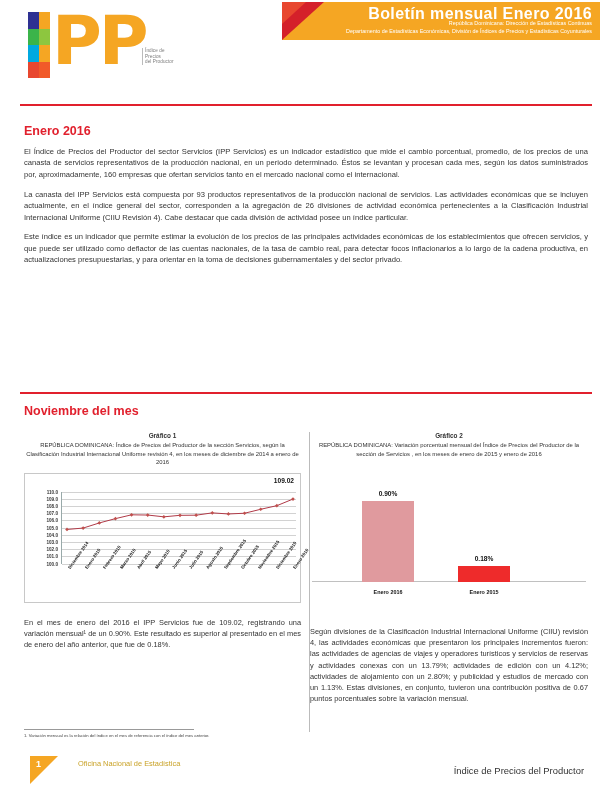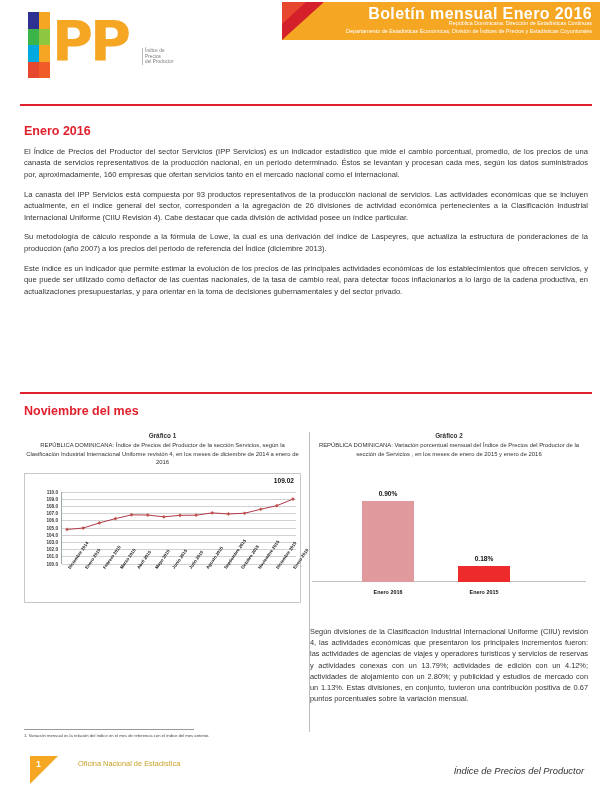--- a/index.html
+++ b/index.html
@@ -10,21 +10,21 @@
     overflow: hidden;
   }
   .page { position: relative; width: 612px; height: 792px; background:#fff; }
 
   
   .header { position: relative; height: 100px; }
   .logo-wrap { position: absolute; left: 26px; top: 8px; display: flex; align-items: flex-end; }
   .logo-mark { position: relative; width: 140px; height: 72px; }
   .mosaic { position: absolute; left: 2px; top: 4px; width: 22px; height: 66px; }
   .mosaic div { position: absolute; left: 0; width: 22px; height: 16.5px; }
-  .logo-pp { position: absolute; left: 26px; top: 0px; font-size: 56px; line-height: 66px;
+  .logo-pp { position: absolute; left: 26px; top: 0px; font-size: 68px; line-height: 66px;
              font-weight: bold; color: #F5A623; letter-spacing: -3px;
              font-family: "DejaVu Sans", sans-serif; }
   .logo-sub { position: absolute; left: 116px; top: 40px; font-size: 4.6px; line-height: 5.6px;
               color: #7a7a7a; border-left: 0.7px solid #bbb; padding-left: 2px; width: 45px;
               letter-spacing: .1px; }
   .servicios { font-size: 24px; font-weight: bold; color: #E1202D; margin-left: 22px;
                margin-bottom: 12px; letter-spacing: .5px; }
 
   .banner { position: absolute; right: 12px; top: 2px; width: 318px; height: 38px;
             background: #F5A623; overflow: hidden; }
@@ -97,21 +97,21 @@
   .footnote { position: absolute; left: 24px; top: 733px; width: 300px; font-size: 4.2px;
               color: #444; line-height: 6px; }
 
   
   .footer { position: absolute; left: 0; bottom: 0; width: 612px; height: 40px; }
   .pg-tri { position: absolute; left: 30px; top: 4px; width: 0; height: 0;
             border-top: 28px solid #F5A623; border-right: 28px solid transparent; }
   .pg-num { position: absolute; left: 36px; top: 7px; color: #fff; font-size: 9px;
             font-weight: bold; }
   .foot-left { position: absolute; left: 78px; top: 7px; font-size: 7.4px; color: #C9A227; }
-  .foot-right { position: absolute; right: 28px; top: 13px; font-size: 9.4px; color: #333; font-style: italic; }
+  .foot-right { position: absolute; right: 28px; top: 13px; font-size: 9.4px; color: #333; }
 </style>
 </head>
 <body>
 
 <div class="page">
 
   <div class="header">
     <div class="logo-wrap">
       <div class="logo-mark">
         <div class="mosaic">
@@ -142,21 +142,20 @@
     </div>
   </div>
 
   <div class="rule rule-top"></div>
 
   <div class="section-title" id="intro-title">Enero 2016</div>
 
   <div class="body-col">
     <p>El Índice de Precios del Productor del sector Servicios (IPP Servicios) es un indicador estadístico que mide el cambio porcentual, promedio, de los precios de una canasta de servicios representativos de la producción nacional, en un periodo determinado. Éstos se levantan y procesan cada mes, según los datos suministrados por, aproximadamente, 160 empresas que ofertan servicios tanto en el mercado nacional como el internacional.</p>
     <p>La canasta del IPP Servicios está compuesta por 93 productos representativos de la producción nacional de servicios. Las actividades económicas que se incluyen actualmente, en el índice general del sector, corresponden a la agregación de 26 divisiones de actividad económica pertenecientes a la Clasificación Industrial Internacional Uniforme (CIIU Revisión 4). Cabe destacar que cada división de actividad posee un índice particular.</p>
-    <p>Su metodología de cálculo responde a la fórmula de Lowe, la cual es una derivación del índice de Laspeyres, que actualiza la estructura de ponderaciones de la producción (año 2007) a los precios del periodo de referencia del Índice (diciembre 2013).</p>
     <p>Este índice es un indicador que permite estimar la evolución de los precios de las principales actividades económicas de los establecimientos que ofrecen servicios, y que puede ser utilizado como deflactor de las cuentas nacionales, de la tasa de cambio real, para detectar focos inflacionarios a lo largo de la cadena productiva, en actualizaciones presupuestarias, y para orientar en la toma de decisiones gubernamentales y del sector privado.</p>
   </div>
 
   <div class="rule rule-mid"></div>
   <div class="section-title" id="results-title">Noviembre del mes</div>
 
   <div class="charts">
 
     <div class="panel-left">
       <div class="chart-cap">
@@ -223,20 +222,21 @@
             <span style="left: 127.154px; top: 1px;">Julio 2015</span>
             <span style="left: 144.462px; top: 1px;">Agosto 2015</span>
             <span style="left: 161.769px; top: 1px;">Septiembre 2015</span>
             <span style="left: 179.077px; top: 1px;">Octubre 2015</span>
             <span style="left: 196.385px; top: 1px;">Noviembre 2015</span>
             <span style="left: 213.692px; top: 1px;">Diciembre 2015</span>
             <span style="left: 231px; top: 1px;">Enero 2016</span>
           </div>
       </div>
 
+      <div class="left-text">En el mes de enero del 2016 el IPP Servicios fue de 109.02, registrando una variación mensual¹  de un 0.90%. Este resultado es superior al presentado en el mes de enero del año anterior, que fue de 0.18%.</div>
     </div>
 
     <div class="panel-right">
       <div class="chart-cap">
         <span class="g">Gráfico 2</span>
         <span>REPÚBLICA DOMINICANA: Variación porcentual mensual del Índice de Precios del Productor de la sección de Servicios , en los meses de enero de 2015 y enero de 2016</span>
       </div>
 
       <div class="barchart" id="barchart">
         <div class="bc-base"></div>

